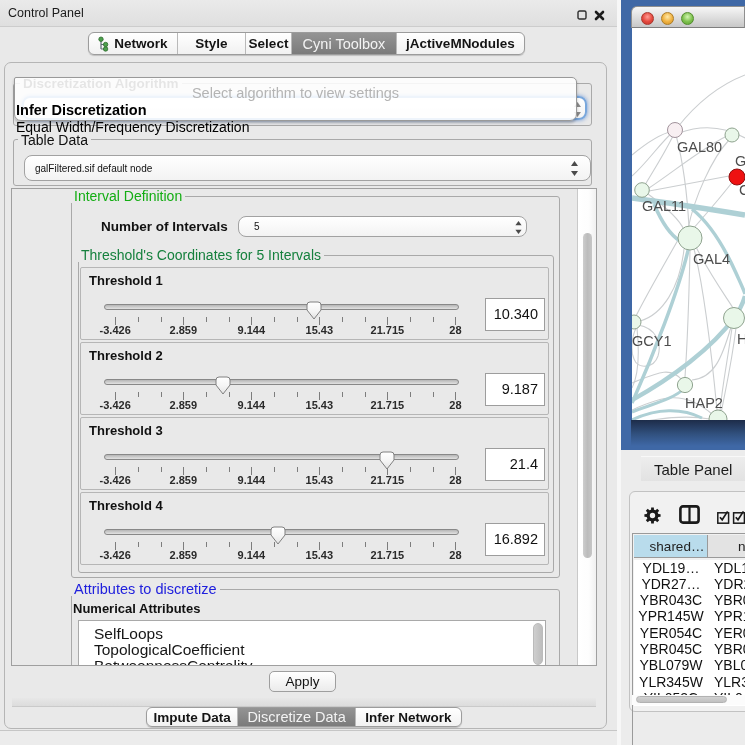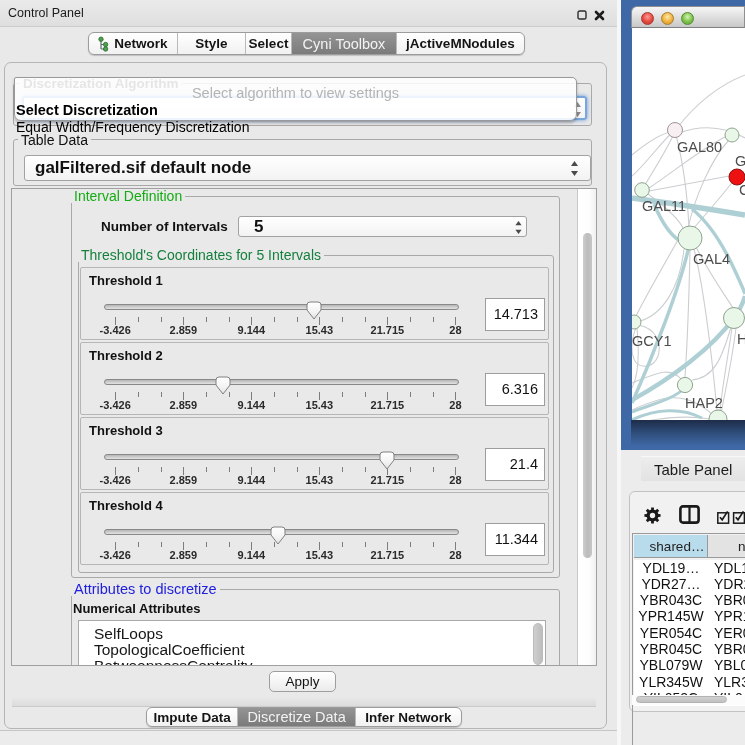--- a/index.html
+++ b/index.html
@@ -26,21 +26,21 @@
 .tstrip .sel { background:linear-gradient(#949494,#7b7b7b); color:#f3f3f3; font-weight:normal; font-size:14.5px; }
 #toptabs { left:88px; top:32px; width:437px; height:23px; }
 #bottabs { left:146px; top:707px; width:316px; height:20px; }
 
 
 .grp { border:1px solid #a9a9a9; border-radius:3px; }
 .grplabel { position:absolute; background:#e9e9e9; padding:0 3px; font-size:14px; line-height:14px;}
 
 
 .combo { position:absolute; background:linear-gradient(#ffffff,#f3f3f3);
-  border:1px solid #a2a2a2; border-radius:3px; font-size:17px; color:#111;font-weight:bold; }
+  border:1px solid #a2a2a2; border-radius:8px; font-size:10px; color:#111; }
 .combo .ctext { position:absolute; left:12px; top:0; bottom:0; display:flex; align-items:center;}
 .stepper { position:absolute; width:9px; color:#444; }
 
 
 .tpanel { position:absolute; left:52px; width:469px; height:73px;
   border:1px solid #b6b6b6; border-radius:2px; }
 .tlabel { position:absolute; left:8px; top:5px; font-size:13px; font-weight:bold; color:#111;}
 .groove { position:absolute; left:23px; width:355px; height:6px;
   background:linear-gradient(#b6b6b6,#e2e2e2); border:1px solid #888; border-radius:3px;}
 .vbox { position:absolute; left:404px; width:60px; height:33px; background:#fff;
@@ -204,21 +204,21 @@
           <svg style="position:absolute;left:225px;top:33px" width="16" height="19" viewBox="0 0 16 19">
             <defs>
               <linearGradient id="tg0" x1="0" y1="0" x2="0" y2="1">
                 <stop offset="0" stop-color="#ffffff"></stop>
                 <stop offset="0.55" stop-color="#f4f4f4"></stop>
                 <stop offset="1" stop-color="#e2e2e2"></stop>
               </linearGradient>
             </defs>
             <path d="M1 4 Q1 1 4 1 L12 1 Q15 1 15 4 L15 9 L8 18 L1 9 Z" fill="url(#tg0)" stroke="#808080" stroke-width="1"></path>
           </svg>
-          <div class="vbox" style="top:30px">14.713</div>
+          <div class="vbox" style="top:30px">10.340</div>
         </div>
       <div class="tpanel" style="top:153px" id="tp2">
           <div class="tlabel">Threshold 2</div>
           <div class="groove" style="top:36px"></div>
           <div style="position:absolute;left:34.2px;top:49px;width:1px;height:7.5px;background:#7d7d7d"></div>
           <div style="position:absolute;left:56.9px;top:49px;width:1px;height:5px;background:#7d7d7d"></div>
           <div style="position:absolute;left:79.6px;top:49px;width:1px;height:5px;background:#7d7d7d"></div>
           <div style="position:absolute;left:102.2px;top:49px;width:1px;height:7.5px;background:#7d7d7d"></div>
           <div style="position:absolute;left:124.9px;top:49px;width:1px;height:5px;background:#7d7d7d"></div>
           <div style="position:absolute;left:147.6px;top:49px;width:1px;height:5px;background:#7d7d7d"></div>
@@ -241,21 +241,21 @@
           <svg style="position:absolute;left:134.1px;top:33px" width="16" height="19" viewBox="0 0 16 19">
             <defs>
               <linearGradient id="tg1" x1="0" y1="0" x2="0" y2="1">
                 <stop offset="0" stop-color="#ffffff"></stop>
                 <stop offset="0.55" stop-color="#f4f4f4"></stop>
                 <stop offset="1" stop-color="#e2e2e2"></stop>
               </linearGradient>
             </defs>
             <path d="M1 4 Q1 1 4 1 L12 1 Q15 1 15 4 L15 9 L8 18 L1 9 Z" fill="url(#tg1)" stroke="#808080" stroke-width="1"></path>
           </svg>
-          <div class="vbox" style="top:30px">6.316</div>
+          <div class="vbox" style="top:30px">9.187</div>
         </div>
       <div class="tpanel" style="top:228px" id="tp3">
           <div class="tlabel">Threshold 3</div>
           <div class="groove" style="top:36px"></div>
           <div style="position:absolute;left:34.2px;top:49px;width:1px;height:7.5px;background:#7d7d7d"></div>
           <div style="position:absolute;left:56.9px;top:49px;width:1px;height:5px;background:#7d7d7d"></div>
           <div style="position:absolute;left:79.6px;top:49px;width:1px;height:5px;background:#7d7d7d"></div>
           <div style="position:absolute;left:102.2px;top:49px;width:1px;height:7.5px;background:#7d7d7d"></div>
           <div style="position:absolute;left:124.9px;top:49px;width:1px;height:5px;background:#7d7d7d"></div>
           <div style="position:absolute;left:147.6px;top:49px;width:1px;height:5px;background:#7d7d7d"></div>
@@ -315,21 +315,21 @@
           <svg style="position:absolute;left:188.6px;top:33px" width="16" height="19" viewBox="0 0 16 19">
             <defs>
               <linearGradient id="tg3" x1="0" y1="0" x2="0" y2="1">
                 <stop offset="0" stop-color="#ffffff"></stop>
                 <stop offset="0.55" stop-color="#f4f4f4"></stop>
                 <stop offset="1" stop-color="#e2e2e2"></stop>
               </linearGradient>
             </defs>
             <path d="M1 4 Q1 1 4 1 L12 1 Q15 1 15 4 L15 9 L8 18 L1 9 Z" fill="url(#tg3)" stroke="#808080" stroke-width="1"></path>
           </svg>
-          <div class="vbox" style="top:30px">11.344</div>
+          <div class="vbox" style="top:30px">16.892</div>
         </div>
 
       <div class="abs grp" style="left:43px;top:400px;width:489px;height:120px"></div>
       <div class="grplabel" style="left:43px;top:393px;font-size:14.5px;color:#2020dd">Attributes to discretize</div>
       <div class="abs" style="left:45px;top:412px;font-size:13px;font-weight:bold;color:#111">Numerical Attributes</div>
       <div id="attrlist" class="abs">
         <div class="li">SelfLoops</div>
         <div class="li">TopologicalCoefficient</div>
         <div class="li">BetweennessCentrality</div>
         <div id="attrsb"></div>
@@ -344,21 +344,21 @@
   <div id="footstrip" class="abs"></div>
 
   <div id="bottabs" class="abs tstrip">
     <div class="cell" style="width:91px">Impute Data</div>
     <div class="cell sel" style="width:118px">Discretize Data</div>
     <div class="cell" style="width:107px">Infer Network</div>
   </div>
 
   <div id="popup" class="abs">
     <div class="p1">Select algorithm to view settings</div>
-    <div class="p2">Select Discretization</div>
+    <div class="p2">Infer Discretization</div>
     <div class="p3">Equal Width/Frequency Discretization</div>
   </div>
 
   <div id="divider" class="abs"></div>
   <div id="desk" class="abs"></div>
   <div id="mactitle" class="abs">
     <div class="light" style="left:9px; background:radial-gradient(circle at 50% 35%, #ff9b94, #e4473c 55%, #c0392f); border:1px solid #a8372e;"></div>
     <div class="light" style="left:29px; background:radial-gradient(circle at 50% 35%, #ffe9a8, #efb03e 55%, #d1922c); border:1px solid #ad7d25;"></div>
     <div class="light" style="left:49px; background:radial-gradient(circle at 50% 35%, #d2f5b0, #7cc04c 55%, #5fa335); border:1px solid #538c2e;"></div>
   </div>

